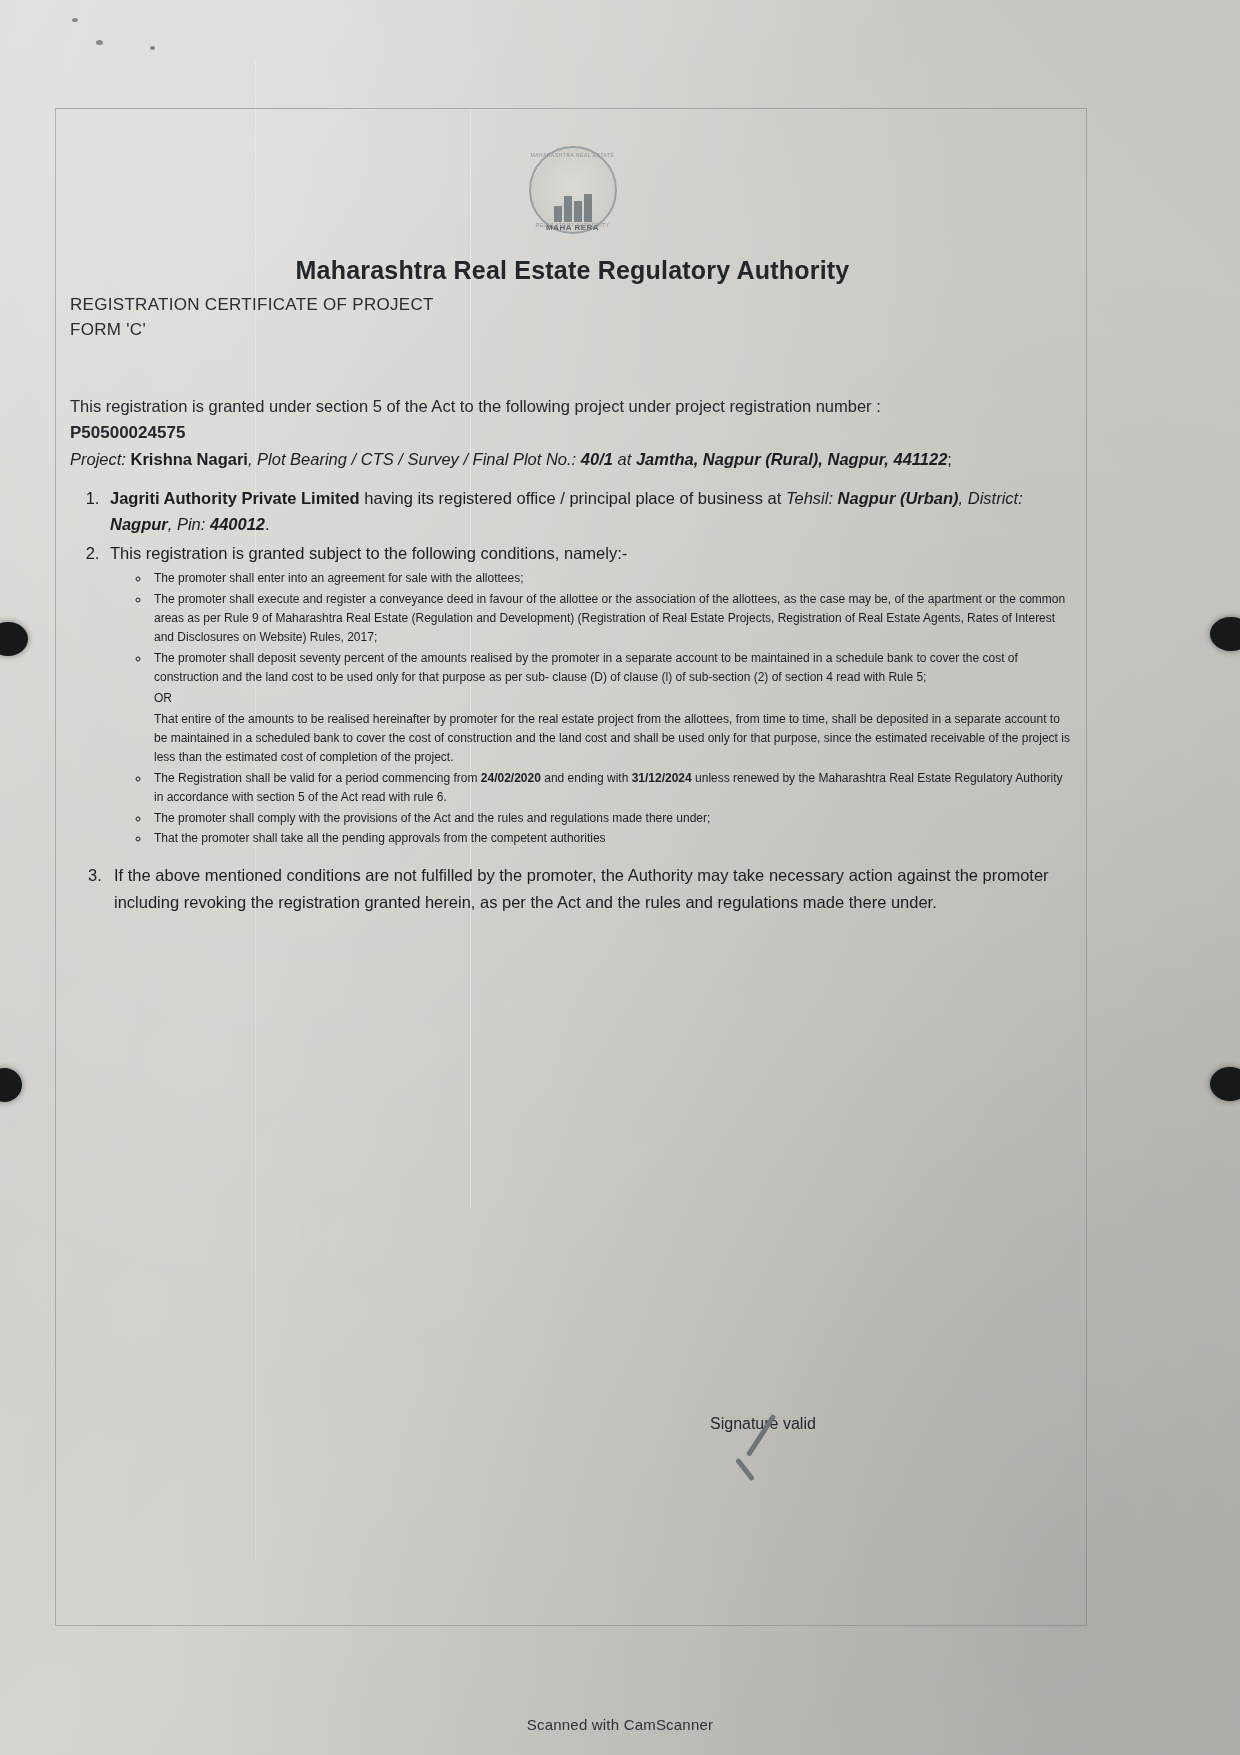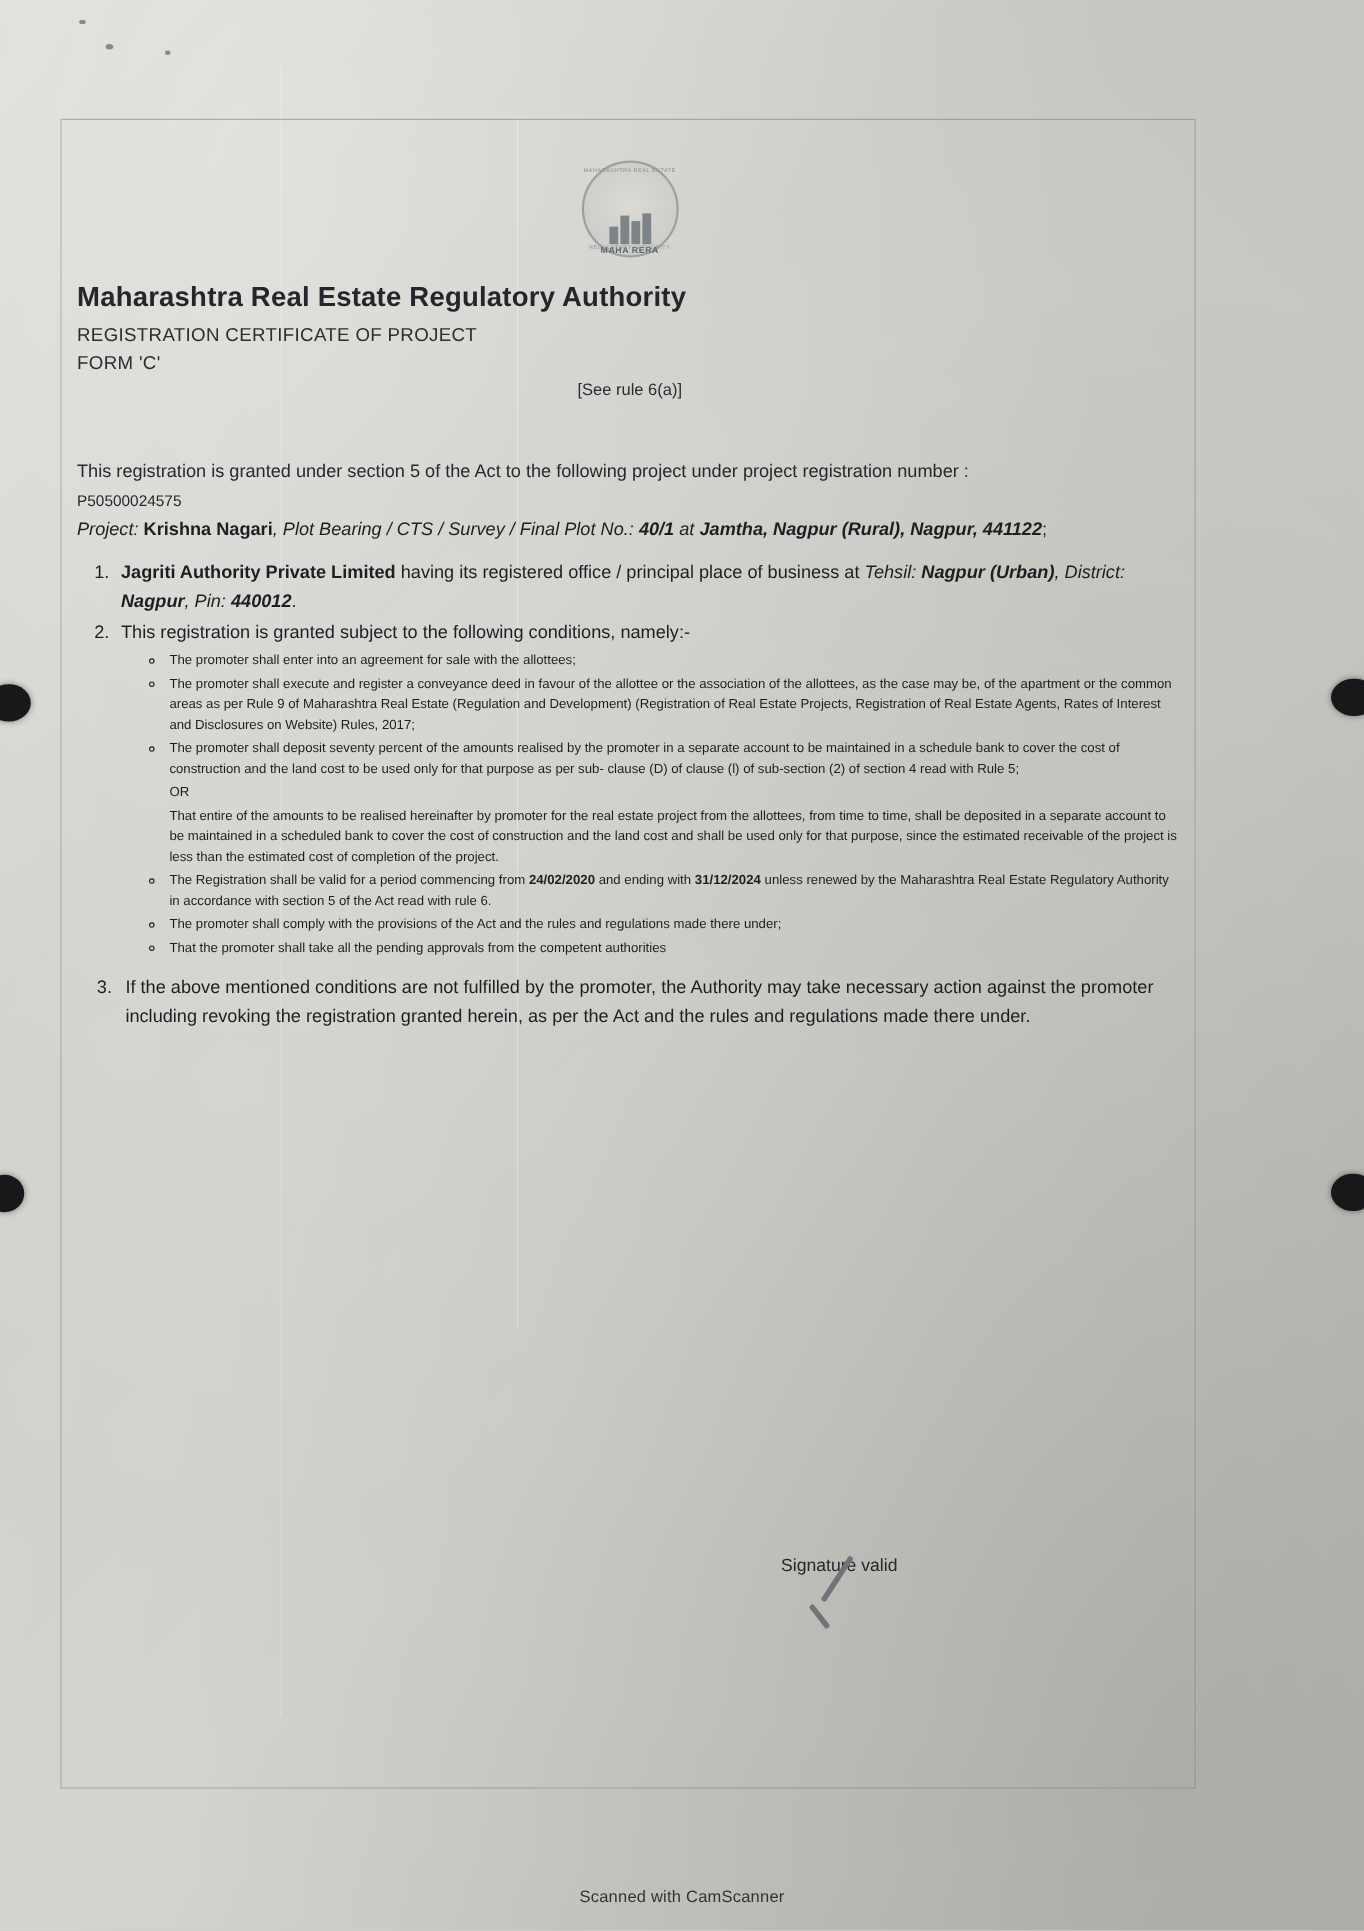--- a/index.html
+++ b/index.html
@@ -129,21 +129,21 @@
     font-size: 5px;
     color: #8b9195;
     letter-spacing: 0.5px;
   }
   .logo .ring-text.bottom {
     top: auto;
     bottom: 4px;
   }
 
   h1.authority {
-    text-align: left;
+    text-align: center;
     font-size: 25px;
     font-weight: bold;
     margin: 22px 0 0 0;
     letter-spacing: 0.2px;
     color: #23262a;
   }
   .sub1 {
     text-align: left;
     font-size: 17px;
     margin-top: 10px;
@@ -164,22 +164,22 @@
     color: #2a2d31;
   }
 
   .intro {
     margin-top: 54px;
     font-size: 16.5px;
     line-height: 1.55;
     color: #25282c;
   }
   .regno {
-    font-weight: normal;
-    font-size: 14px;
+    font-weight: bold;
+    font-size: 17px;
   }
   .project-line {
     margin-top: 4px;
     font-size: 16.5px;
   }
   .it { font-style: italic; }
   .b { font-weight: bold; }
   .bi { font-weight: bold; font-style: italic; }
 
   ol.main {
@@ -314,21 +314,20 @@
             <span></span>
         </div>
         <div class="maha">MAHA RERA</div>
         <div class="ring-text bottom">REGULATORY AUTHORITY</div>
       </div>
     </div>
 
     <h1 class="authority">Maharashtra Real Estate Regulatory Authority</h1>
     <div class="sub1">REGISTRATION CERTIFICATE OF PROJECT</div>
     <div class="sub2">FORM 'C'</div>
-    <div class="sub3">[See rule 6(a)]</div>
 
     <div class="intro">
       <span>This registration is granted under section 5 of the Act to the following project under project registration number :</span>
       <br>
       <span class="regno">P50500024575</span>
     </div>
 
     <div class="project-line">
       <span class="it">Project:</span>
       <span class="b">Krishna Nagari</span><span class="it">, Plot Bearing / CTS / Survey / Final Plot No.:</span>

